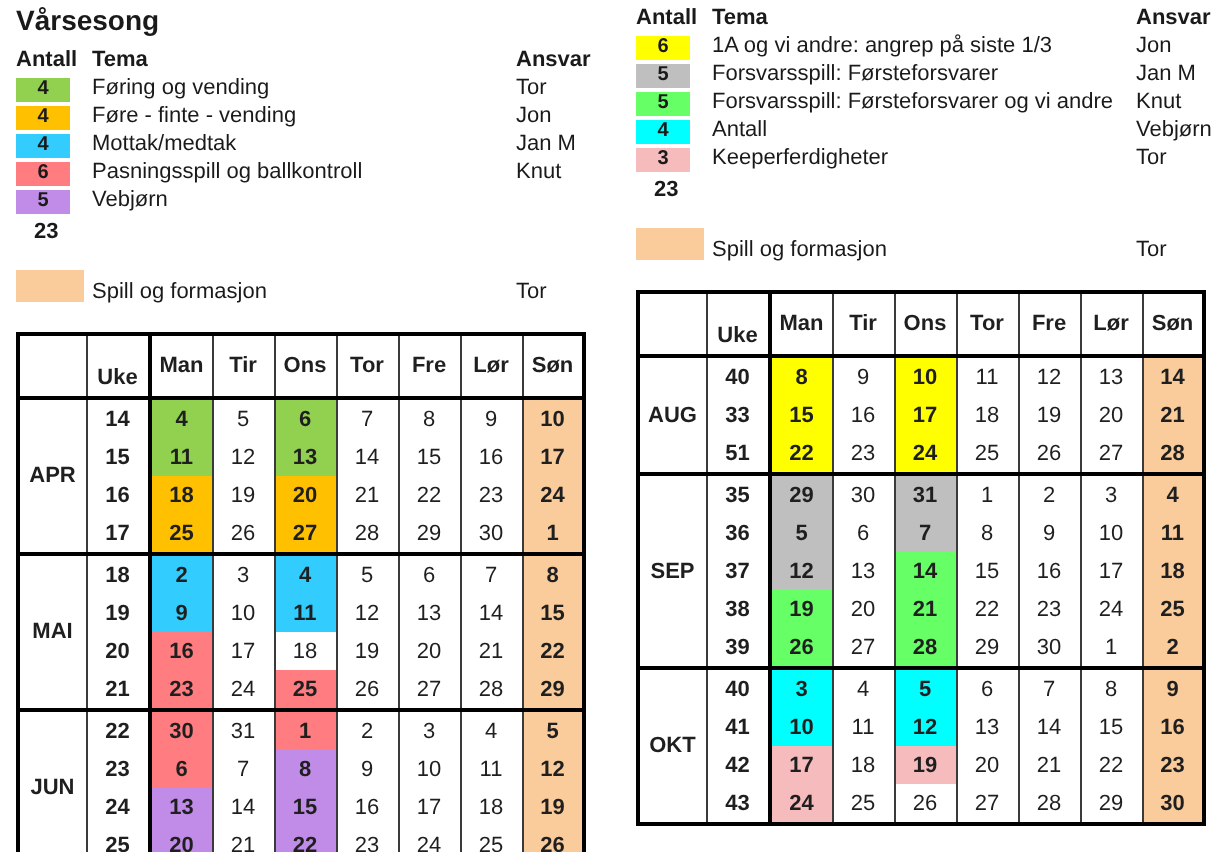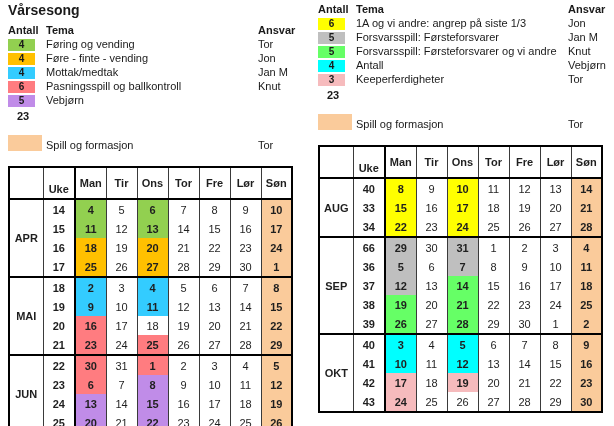--- a/index.html
+++ b/index.html
@@ -301,34 +301,34 @@
           <td class="uke">33</td>
           <td class="day first-day filled" style="background: rgb(255, 255, 0);">15</td>
           <td class="day">16</td>
           <td class="day filled" style="background: rgb(255, 255, 0);">17</td>
           <td class="day">18</td>
           <td class="day">19</td>
           <td class="day">20</td>
           <td class="day filled" style="background: rgb(250, 203, 155);">21</td>
         </tr>
         <tr>
-          <td class="uke">34</td>
+          <td class="uke">51</td>
           <td class="day first-day filled" style="background: rgb(255, 255, 0);">22</td>
           <td class="day">23</td>
           <td class="day filled" style="background: rgb(255, 255, 0);">24</td>
           <td class="day">25</td>
           <td class="day">26</td>
           <td class="day">27</td>
           <td class="day filled" style="background: rgb(250, 203, 155);">28</td>
         </tr>
       </tbody>
       <tbody>
         <tr class="month-first">
           <td class="month" rowspan="5">SEP</td>
-          <td class="uke">66</td>
+          <td class="uke">35</td>
           <td class="day first-day filled" style="background: rgb(191, 191, 191);">29</td>
           <td class="day">30</td>
           <td class="day filled" style="background: rgb(191, 191, 191);">31</td>
           <td class="day">1</td>
           <td class="day">2</td>
           <td class="day">3</td>
           <td class="day filled" style="background: rgb(250, 203, 155);">4</td>
         </tr>
         <tr>
           <td class="uke">36</td>

